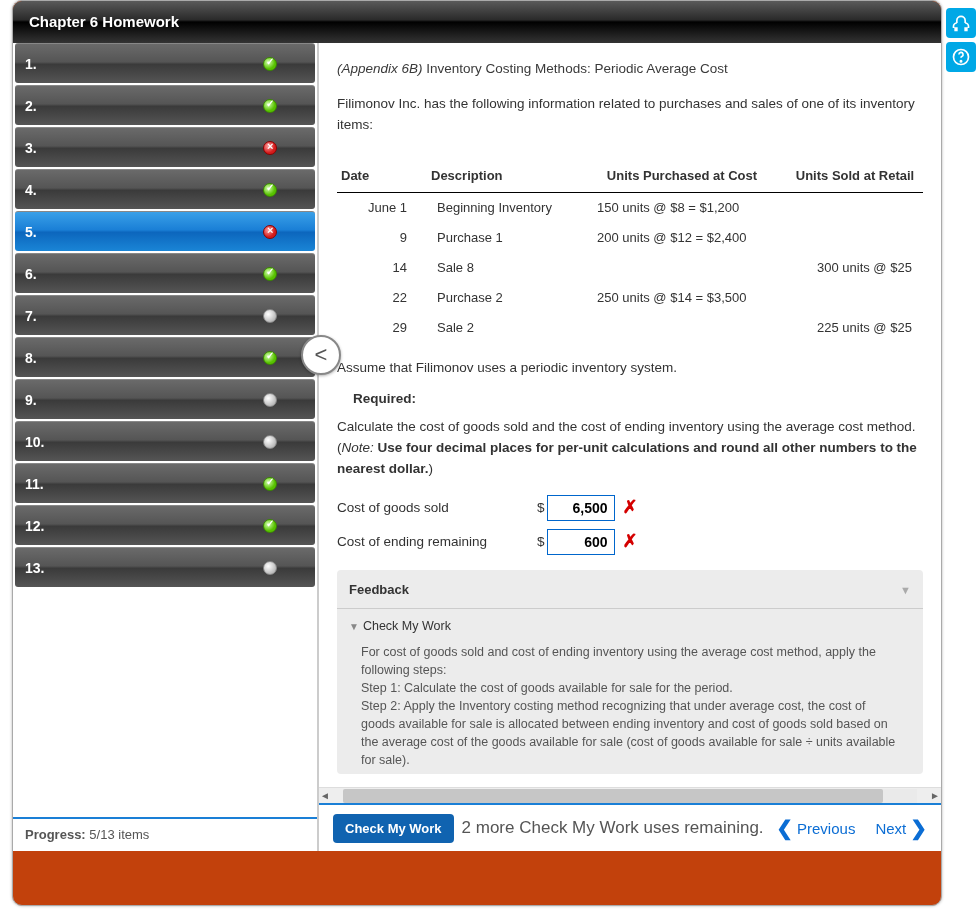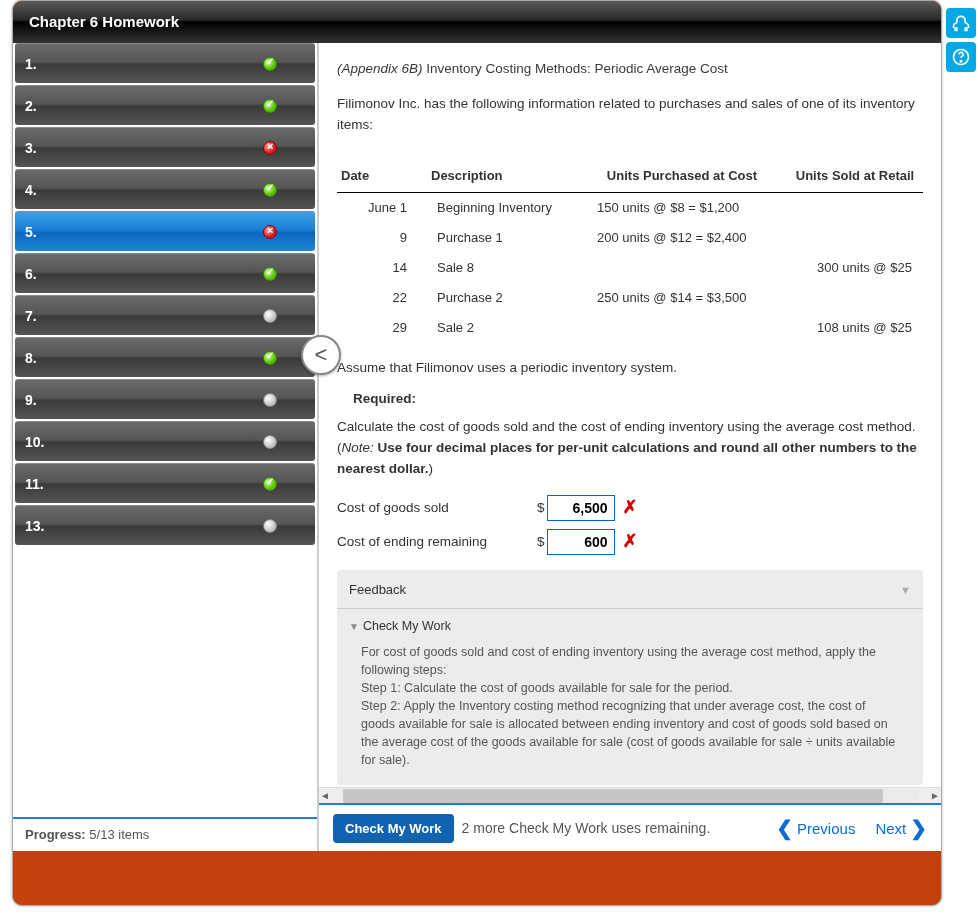--- a/index.html
+++ b/index.html
@@ -45,34 +45,34 @@
 .required { font-weight: bold; margin: 10px 16px 8px; }
 .note-i { font-style: italic; }
 
 .answer-row { display: flex; align-items: center; margin: 6px 0; font-size: 13.5px; }
 .answer-row .lbl { width: 200px; }
 .answer-row .dol { margin-right: 2px; }
 .answer-row input { width: 68px; height: 26px; border: 1.5px solid #0066cc; text-align: right; padding: 2px 6px; font-weight: bold; font-size: 14px; color: #000; }
 .answer-row .mark { color: #d40000; font-weight: bold; font-size: 18px; margin-left: 8px; }
 
 .feedback-box { background: #ececec; border-radius: 4px; margin-top: 14px; padding: 0; }
-.fb-head { padding: 10px 12px 8px; font-size: 13px; border-bottom: 1px solid #ccc; display: flex; justify-content: space-between; align-items: center; color: #333; }
+.fb-head { padding: 10px 12px 8px; font-size: 13px; border-bottom: 1px solid #ccc; display: flex; justify-content: space-between; align-items: center; color: #333; font-weight: bold; }
 .fb-head .tri { color: #aaa; font-size: 11px; }
 .fb-sub { padding: 8px 12px 6px; font-size: 12.5px; color: #333; }
 .fb-sub .tri2 { color: #888; font-size: 10px; margin-right: 4px; }
-.fb-body { padding: 0 24px 16px; font-size: 12.5px; color: #555; line-height: 1.45; }
+.fb-body { padding: 0 24px 5px; font-size: 12.5px; color: #555; line-height: 1.45; }
 
 .hscroll { height: 16px; background: #eee; border-top: 1px solid #ddd; display: flex; align-items: center; }
 .hscroll .track { flex: 1; height: 14px; background: #eaeaea; position: relative; margin: 0 12px; }
 .hscroll .thumb { position: absolute; left: 0; top: 0; height: 14px; width: 94%; background: #c6c6c6; border-radius: 2px; }
 .hscroll .arr { width: 12px; text-align: center; font-size: 10px; color: #666; }
 
 .action-row { height: 48px; border-top: 2px solid #1a7fd6; padding: 8px 14px; display: flex; align-items: center; font-size: 13px; color: #333; }
 .btn-check { background: #1063b0; color: #fff; border: none; border-radius: 4px; padding: 7px 12px; font-weight: bold; font-size: 13px; cursor: pointer; margin-right: 8px; }
-.remaining { color: #555; font-size: 14px; }
+.remaining { color: #555; font-size: 17px; }
 .navlinks { margin-left: auto; display: flex; gap: 20px; align-items: center; }
 .navlink { color: #0b6dd4; font-size: 15px; cursor: pointer; display: flex; align-items: center; gap: 4px; }
 .navlink .chev { font-size: 20px; font-weight: bold; }
 
 .footer-bar { height: 54px; background: #f1f1f1; border-top: 1px solid #ccc; display: flex; align-items: center; padding: 0 14px; font-size: 13px; }
 .footer-bar .score { font-weight: bold; color: #333; }
 .footer-bar .spacer { flex: 1; }
 .footer-bar .saved { font-weight: bold; margin-right: 10px; color: #333; }
 .btn-gray { background: #6a6a6a; color: #fff; border: none; border-radius: 4px; padding: 8px 12px; font-size: 13px; cursor: pointer; margin-left: 4px; }
 .btn-blue { background: #0b6dd4; color: #fff; border: none; border-radius: 4px; padding: 8px 12px; font-size: 13px; cursor: pointer; margin-left: 4px; }
@@ -105,20 +105,21 @@
           <div class="qitem">2.<span class="status correct"></span></div>
           <div class="qitem">3.<span class="status wrong"></span></div>
           <div class="qitem">4.<span class="status correct"></span></div>
           <div class="qitem active">5.<span class="status wrong"></span></div>
           <div class="qitem">6.<span class="status correct"></span></div>
           <div class="qitem">7.<span class="status blank"></span></div>
           <div class="qitem">8.<span class="status correct"></span></div>
           <div class="qitem">9.<span class="status blank"></span></div>
           <div class="qitem">10.<span class="status blank"></span></div>
           <div class="qitem">11.<span class="status correct"></span></div>
+          <div class="qitem">12.<span class="status correct"></span></div>
           <div class="qitem">13.<span class="status blank"></span></div>
         </div>
       <div class="progress-row">
         <b>Progress:</b>&nbsp;<span>5/13 items</span>
       </div>
     </div>
 
     <div class="collapse-btn">&lt;</div>
 
     <div class="content">
@@ -159,21 +160,21 @@
               <tr>
                 <td class="r" style="width:90px">22</td>
                 <td class="desc">Purchase 2</td>
                 <td style="text-align:left;padding-left:20px">250 units @ $14 = $3,500</td>
                 <td style="text-align:left;padding-left:30px"></td>
               </tr>
               <tr>
                 <td class="r" style="width:90px">29</td>
                 <td class="desc">Sale 2</td>
                 <td style="text-align:left;padding-left:20px"></td>
-                <td style="text-align:left;padding-left:30px">108 units @ $25</td>
+                <td style="text-align:left;padding-left:30px">225 units @ $25</td>
               </tr>
             </tbody>
         </table>
 
         <p>Assume that Filimonov uses a periodic inventory system.</p>
         <p class="required">Required:</p>
         <p>
           <span>Calculate the cost of goods sold and the cost of ending inventory using the average cost method. (</span><span class="note-i">Note:</span><b><span> Use four decimal places for per-unit calculations and round all other numbers to the nearest dollar.</span></b><span>)</span>
         </p>
 

